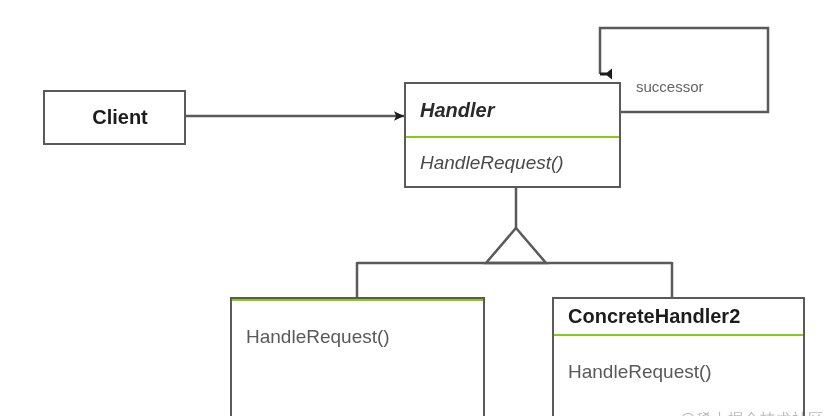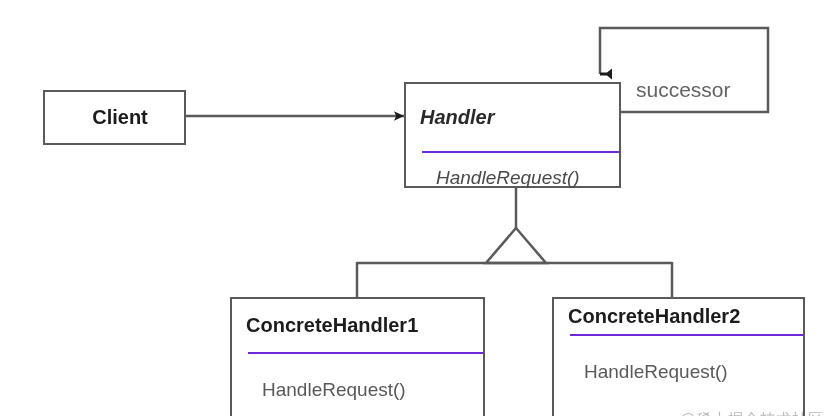--- a/index.html
+++ b/index.html
@@ -30,22 +30,21 @@
   }
   .uml-compartment {
     display: flex;
     align-items: center;
     box-sizing: border-box;
     padding-left: 14px;
     overflow: hidden;
     white-space: nowrap;
   }
   .divider {
-    border-top: 2px solid #6d28d9;
-    margin-left: 16px;
+    border-top: 2px solid #84cc16;
   }
   .title-bold {
     font-weight: bold;
     font-size: 20px;
     color: #1c1c1c;
   }
   .title-bold-italic {
     font-weight: bold;
     font-style: italic;
     font-size: 20px;
@@ -59,21 +58,21 @@
   .member-plain {
     font-size: 19px;
     color: #595959;
   }
   .centered {
     justify-content: center;
     padding-left: 11px;
   }
   .edge-label {
     position: absolute;
-    font-size: 21px;
+    font-size: 15px;
     color: #646464;
     white-space: nowrap;
   }
   .watermark {
     position: absolute;
     font-size: 15px;
     color: #b9b9b9;
     white-space: nowrap;
     letter-spacing: 1px;
   }
@@ -108,28 +107,27 @@
       <line x1="357" y1="262" x2="357" y2="297" stroke="#5a5a5a" stroke-width="2.5"></line>
       <line x1="672" y1="262" x2="672" y2="297" stroke="#5a5a5a" stroke-width="2.5"></line>
     </g>
   </svg>
 
   <div class="uml-box" style="left:43px; top:90px; width:143px; height:55px;">
     <div class="uml-compartment centered title-bold" style="height:100%;">Client</div>
   </div>
 
   <div class="uml-box" style="left:404px; top:82px; width:217px; height:106px;">
-    <div class="uml-compartment title-bold-italic" style="height:67px;">Handler</div>
+    <div class="uml-compartment title-bold-italic" style="height:52px;">Handler</div>
     <div class="uml-compartment divider member-italic" style="height:51px;">HandleRequest()</div>
   </div>
 
   <div class="edge-label" style="left:636px; top:78px;">successor</div>
 
   <div class="uml-box" style="left:230px; top:297px; width:255px; height:128px;">
-    <div class="uml-compartment title-bold" style="height:53px;">ConcreteHandler1</div>
     <div class="uml-compartment divider member-plain" style="height:73px;">HandleRequest()</div>
   </div>
 
   <div class="uml-box" style="left:552px; top:297px; width:253px; height:128px;">
     <div class="uml-compartment title-bold" style="height:35px;">ConcreteHandler2</div>
     <div class="uml-compartment divider member-plain" style="height:73px;">HandleRequest()</div>
   </div>
 
   <div class="watermark" style="left:680px; top:410px;">@稀土掘金技术社区</div>
 

